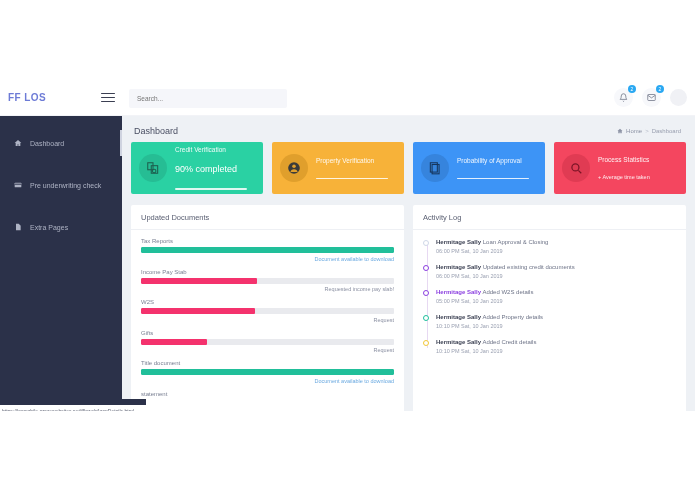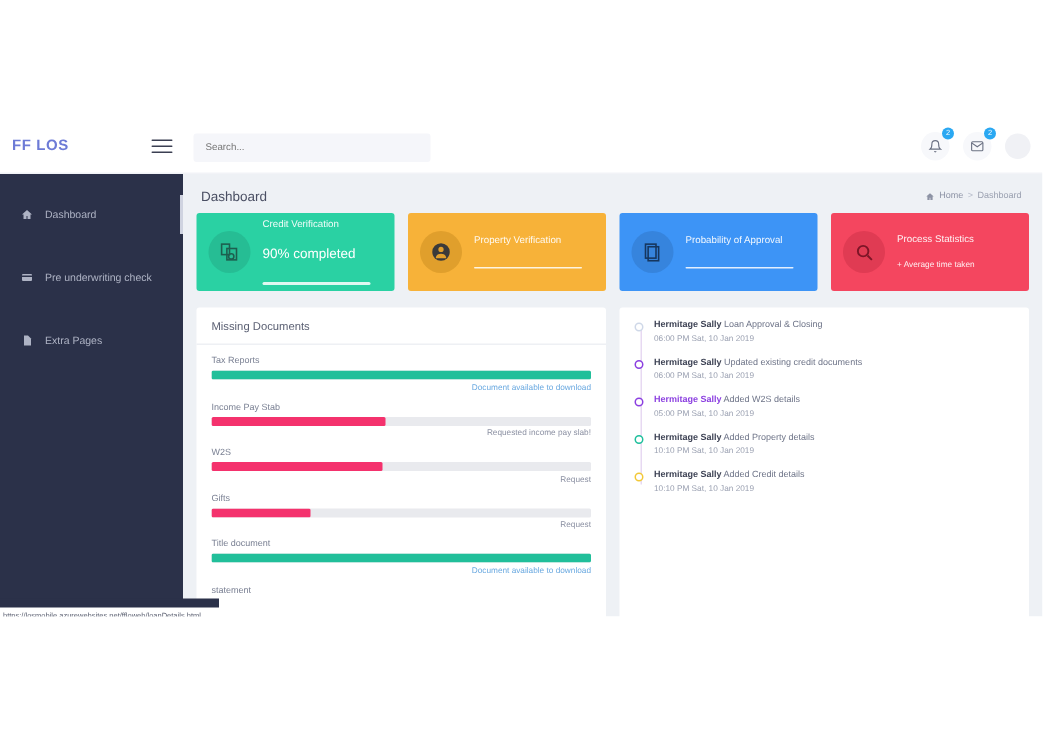--- a/index.html
+++ b/index.html
@@ -252,21 +252,21 @@
           <div class="card-t3">+ Average time taken</div>
         </div>
       </div>
 
     </div>
 
     <div class="panels">
 
       <div class="panel">
         <div class="panel-head">
-          <div class="panel-title">Missing Documents</div>
+          <div class="panel-title">Updated Documents</div>
         </div>
         <div class="panel-body">
 
           <div class="doc">
             <div class="doc-name">Tax Reports</div>
             <div class="doc-track">
               <div class="doc-fill" style="width:100%;background:#21bf9a"></div>
             </div>
             <div class="doc-note" style="color:#6aa9e0">Document available to download</div>
           </div>
@@ -304,20 +304,23 @@
           </div>
 
           <div class="doc">
             <div class="doc-name">statement</div>
           </div>
 
         </div>
       </div>
 
       <div class="panel">
+        <div class="panel-head">
+          <div class="panel-title">Activity Log</div>
+        </div>
         <div class="panel-body">
           <div class="log">
             <div class="log-line"></div>
 
             <div class="log-item">
               <span class="log-dot" style="border-color:#cfd8e8"></span>
               <div class="log-text">
                 <b>Hermitage Sally</b>
                 <span>Loan Approval &amp; Closing</span>
               </div>

